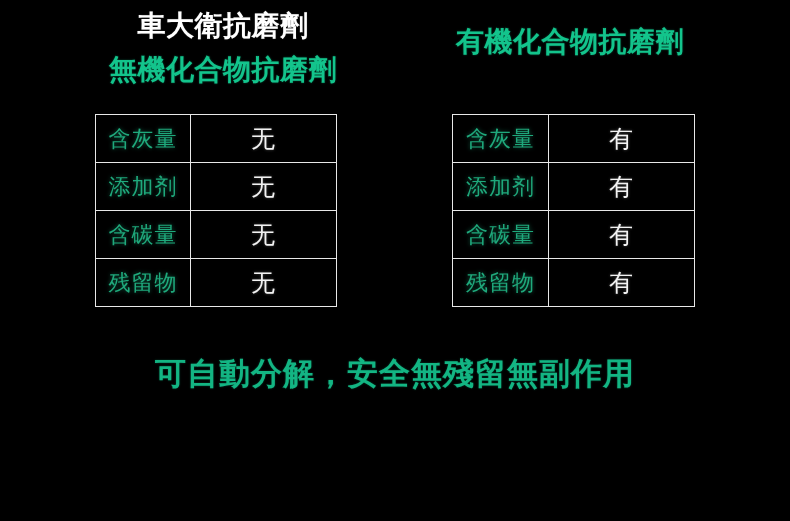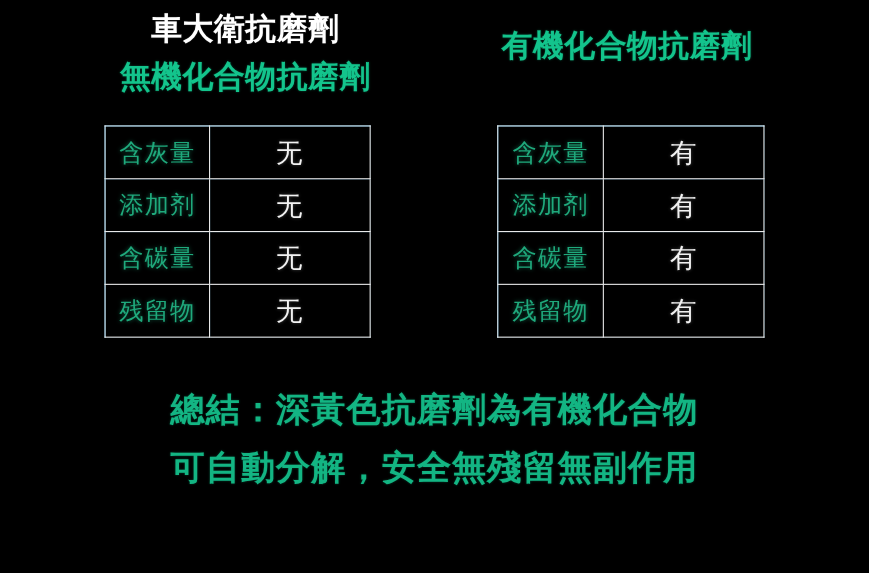--- a/index.html
+++ b/index.html
@@ -47,21 +47,21 @@
     display: block;
     margin-top: 12px;
     height: 32px;
   }
 
   
   .spec-table {
     position: absolute;
     border-collapse: collapse;
     table-layout: fixed;
-    background: #0369a1;
+    background: #4d7c0f;
   }
   .spec-table.left  { left: 95px;  top: 114px; width: 241px; }
   .spec-table.right { left: 452px; top: 114px; width: 242px; }
 
   .spec-table td {
     border: 1px solid #e8e8e8;
     height: 47px;
     padding: 0;
     text-align: center;
     vertical-align: middle;
@@ -198,17 +198,16 @@
           <span class="cell-label">残留物</span>
         </td>
         <td>
           <span class="cell-value">有</span>
         </td>
       </tr>
     </tbody>
   </table>
 
   <div class="conclusion">
-    <span class="conclusion-line">總結：深黃色抗磨劑為有機化合物</span>
     <span class="conclusion-line">可自動分解，安全無殘留無副作用</span>
   </div>
 
 </div>
 
 </body></html>

